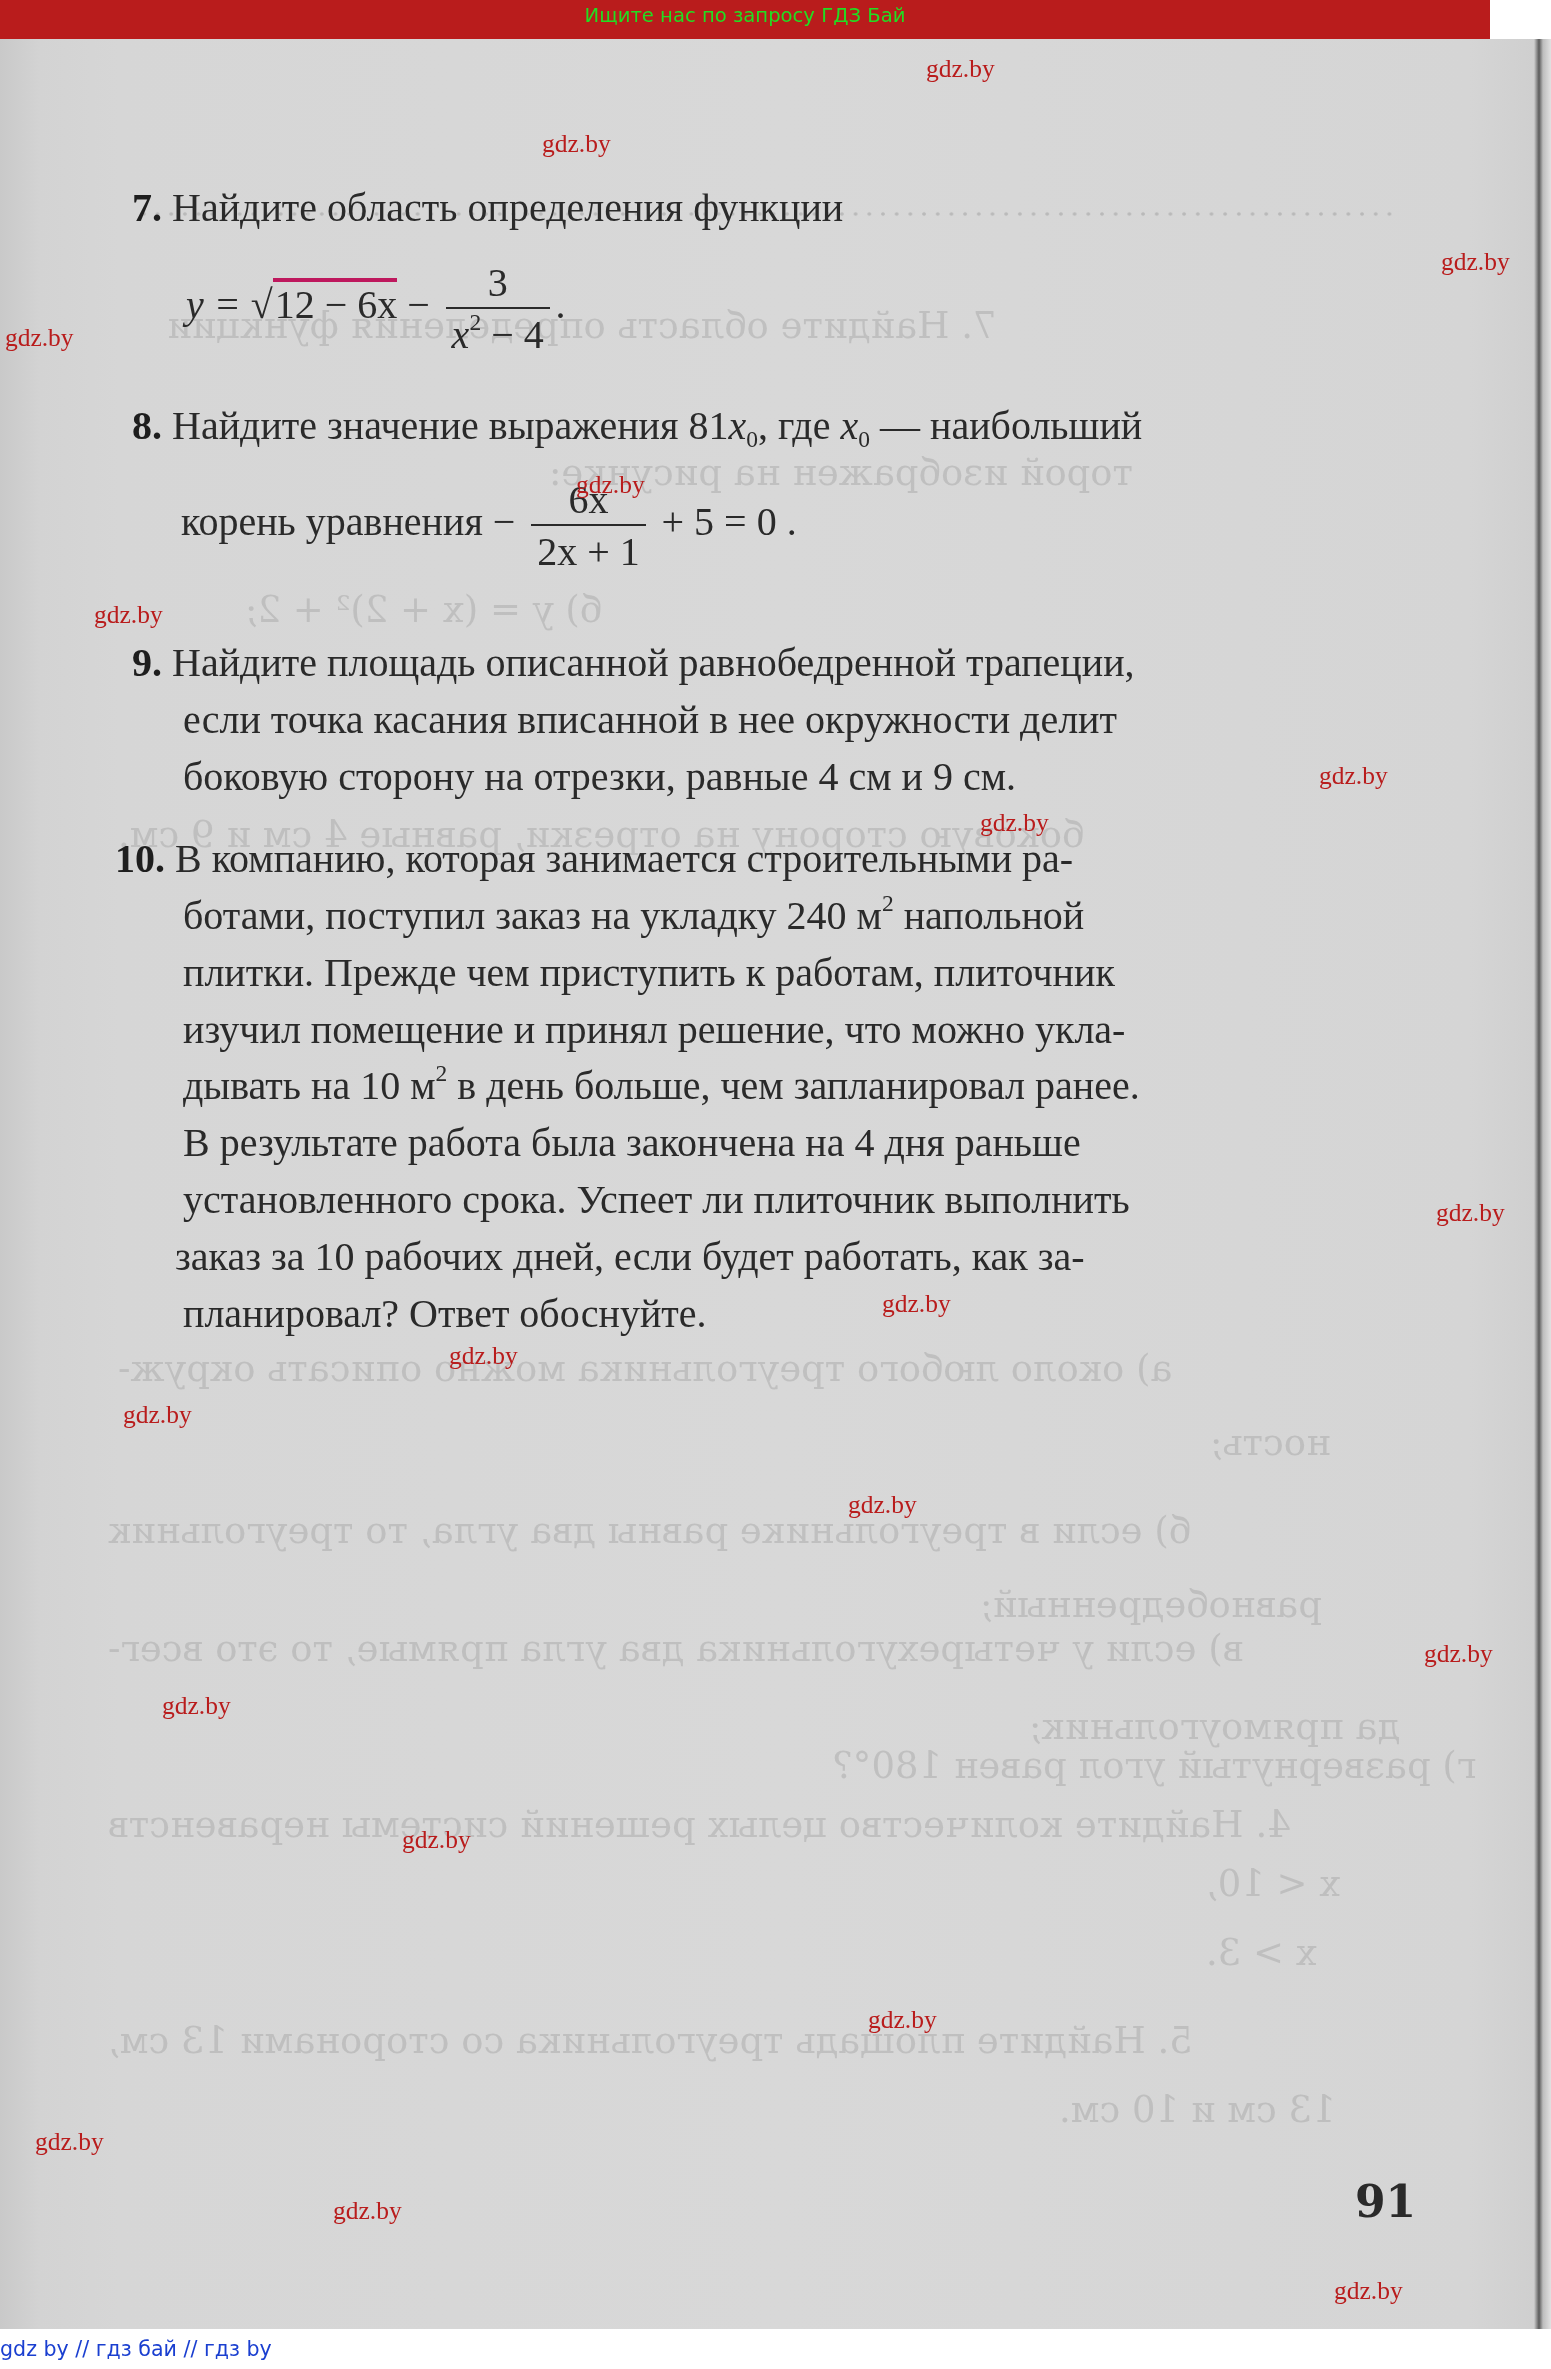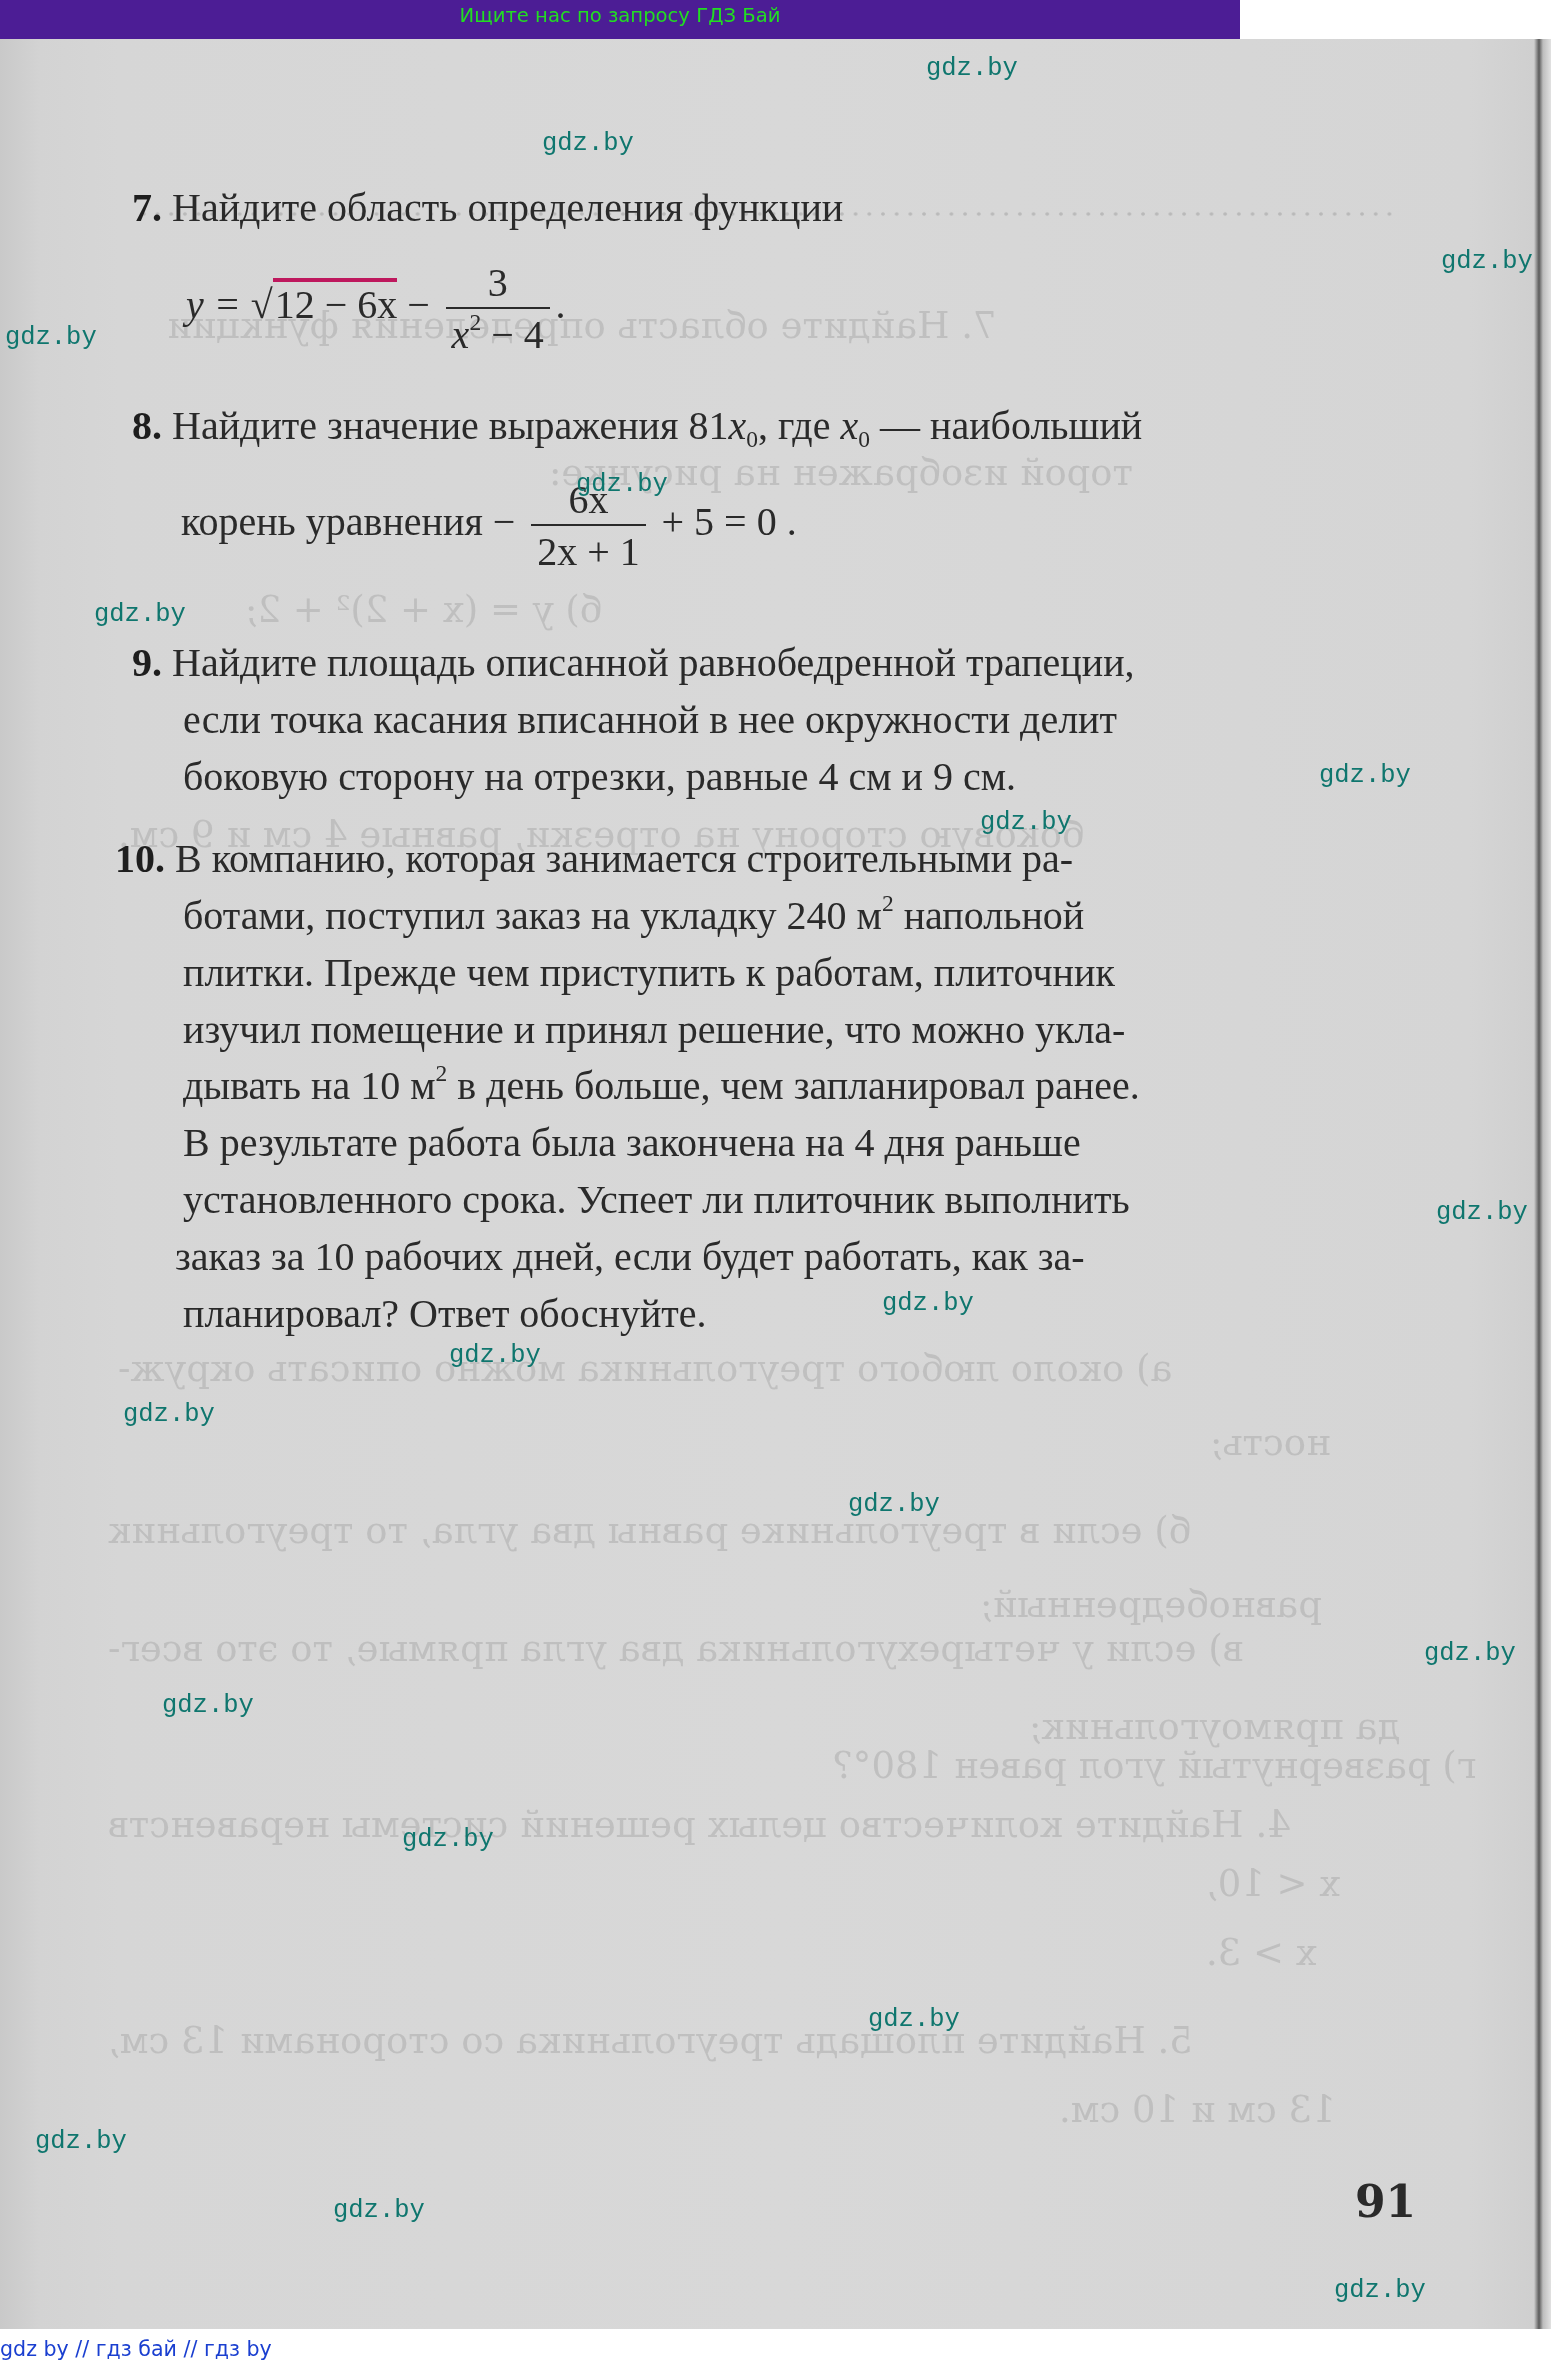--- a/index.html
+++ b/index.html
@@ -1,35 +1,35 @@
 <!DOCTYPE html>
 <html><head>
 <meta charset="utf-8">
 <style>
   html, body { margin:0; padding:0; }
   body { width:1552px; height:2369px; position:relative; background:#ffffff; overflow:hidden; }
-  .top-banner { position:absolute; left:0; top:0; width:1240px; height:39px; background:#4c1d95; text-align:center; }
+  .top-banner { position:absolute; left:0; top:0; width:1490px; height:39px; background:#b91c1c; text-align:center; }
   .top-banner span { display:inline-block; margin-top:3.9px; font-family:"DejaVu Sans", sans-serif; font-size:19.6px; color:#22dd22; }
   .page { position:absolute; left:0; top:39px; width:1552px; height:2290px;
           background: linear-gradient(90deg, #c9c9c9 0px, #d3d3d3 39px, #d6d6d6 118px, #d8d8d8 784px, #d5d5d5 1470px, #cfcfcf 1534px, #5a5a5a 1539px, #bdbdbd 1543px, #e6e6e6 1552px); }
   .dots-row { position:absolute; left:137px; top:172px; width:1255px; height:5.9px;
               background-image: radial-gradient(circle, rgba(150,150,150,.45) 1.5px, transparent 2px); background-size:13.7px 5.9px; }
   .ghost { position:absolute; font-family:"DejaVu Serif", serif; color:rgba(110,110,110,0.22); font-size:37px; white-space:nowrap; }
   .ghost.mirror { transform:scaleX(-1); }
   .problem { position:absolute; font-family:"Liberation Serif", "DejaVu Serif", serif; color:#2a2a2a; font-size:40px; }
   .problem .line { position:absolute; white-space:nowrap; }
   .num { font-weight:bold; color:#1e1e1e; }
   sup { font-size:23.5px; vertical-align:0; position:relative; top:-17.6px; }
   sub { font-size:23.5px; position:relative; top:7.8px; vertical-align:0; }
   .it { font-style:italic; }
   .frac { display:inline-flex; flex-direction:column; align-items:center; vertical-align:middle; margin:0 5.9px; }
   .frac .n { padding:0 5.9px 3.9px; line-height:1; }
   .frac .d { padding:5.9px 5.9px 0; border-top:2px solid #2a2a2a; line-height:1; }
   .sqrt { border-top:4px solid #be185d; padding-left:2px; }
-  .wm { position:absolute; font-family:Liberation Mono, monospace; font-size:25.5px; color:#0f766e; white-space:nowrap; }
+  .wm { position:absolute; font-family:Liberation Serif, serif; font-size:25.5px; color:#b91c1c; white-space:nowrap; }
   .pagenum { position:absolute; left:1355px; top:2176px; font-family:"DejaVu Serif", serif; font-weight:bold; font-size:44px; color:#2a2a2a; }
   .footer { position:absolute; left:0; top:2329px; width:1552px; height:40px; background:#fff; text-align:left; }
   .footer span { display:inline-block; margin-top:7.8px; font-family:"DejaVu Sans", sans-serif; font-size:20.6px; color:#1a3fd0; }
 </style>
 </head>
 <body>
 
 <div class="top-banner">
   <span>Ищите нас по запросу ГДЗ Бай</span>
 </div>

